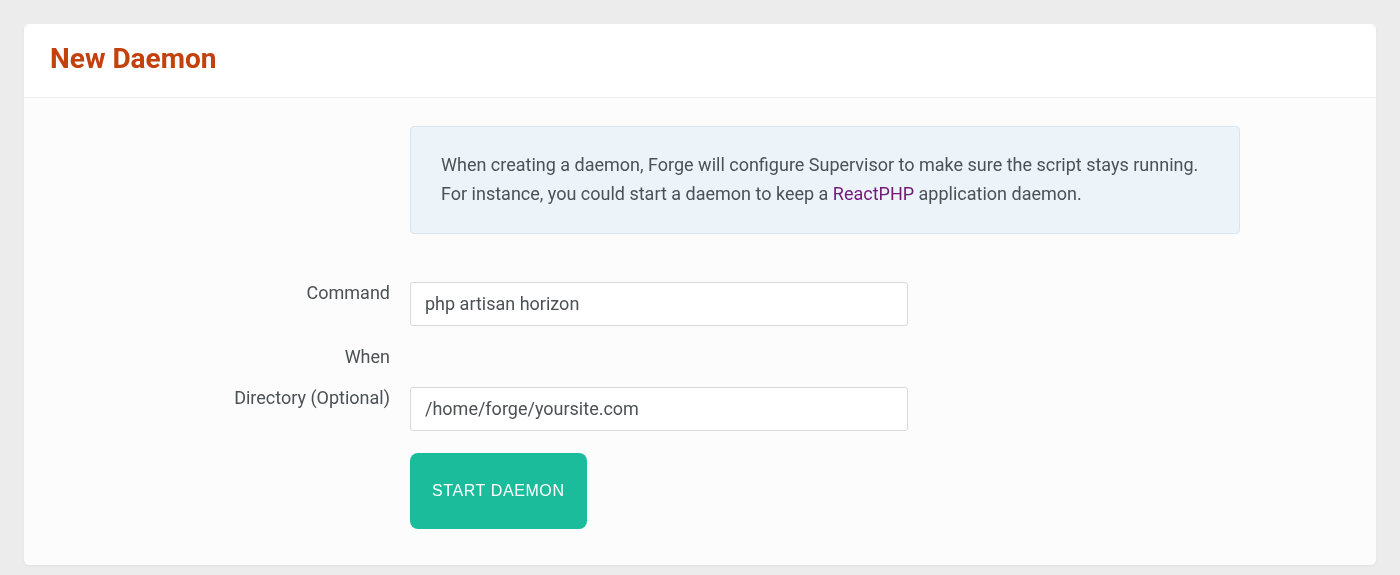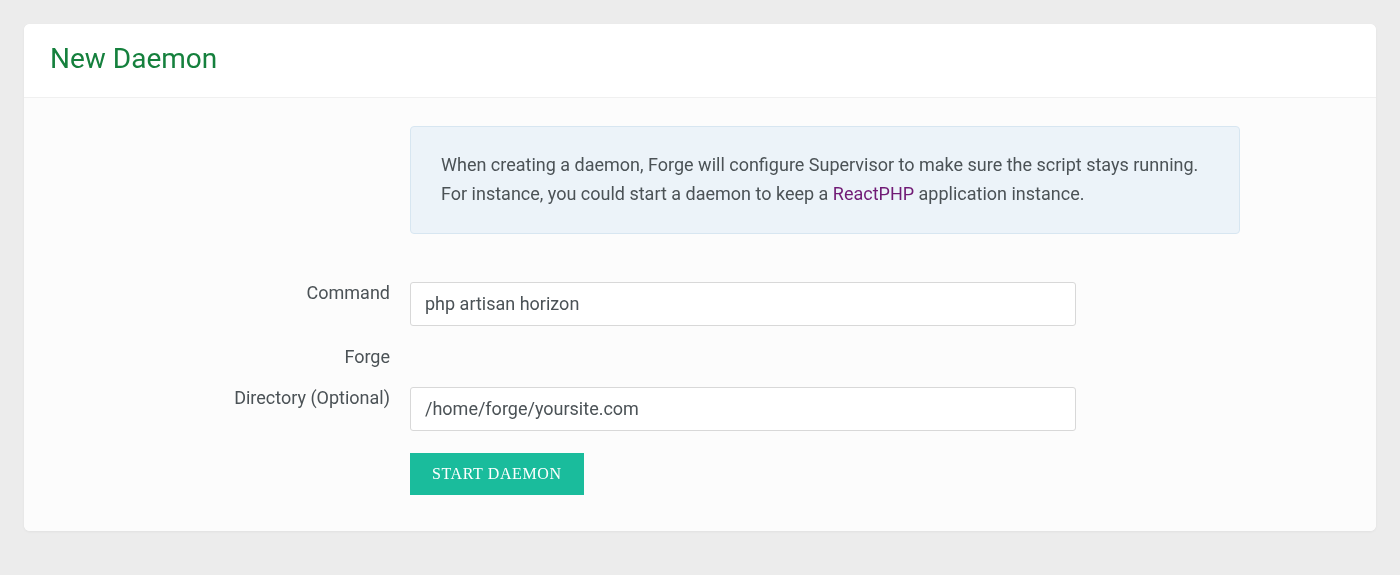--- a/index.html
+++ b/index.html
@@ -19,22 +19,22 @@
       box-shadow: 0 1px 3px rgba(0,0,0,0.05);
       overflow: hidden;
     }
     .panel-header {
       padding: 18px 26px 22px 26px;
       background: #fff;
       border-bottom: 1px solid #f0f0f0;
     }
     .panel-title {
       font-size: 28px;
-      font-weight: 400;
-      color: #15803d;
+      font-weight: 700;
+      color: #c2410c;
     }
     .panel-body {
       background: #fcfcfc;
       padding: 28px 26px 36px 26px;
     }
     .info-box {
       margin-left: 360px;
       margin-right: 110px;
       background: #ecf3f9;
       border: 1px solid #d7e6f1;
@@ -56,66 +56,66 @@
       margin-bottom: 20px;
     }
     .form-label {
       width: 360px;
       text-align: right;
       padding-right: 20px;
       font-size: 18px;
       color: #4b5256;
     }
     .form-control {
-      width: 666px;
+      width: 498px;
       height: 44px;
       border: 1px solid #d8d8d8;
       border-radius: 3px;
       padding: 0 14px;
       font-size: 18px;
       color: #4b5256;
       background: #fff;
       font-family: inherit;
     }
     .btn-row {
       margin-left: 360px;
       margin-top: 22px;
     }
     .btn-primary {
       background: #1abc9c;
       color: #fff;
       border: none;
-      border-radius: 0;
-      padding: 12px 22px;
+      border-radius: 8px;
+      padding: 29px 22px;
       font-size: 16px;
       letter-spacing: 0.6px;
       cursor: pointer;
-      font-family: Liberation Serif, serif;
+      font-family: Liberation Sans, sans-serif;
     }
   </style>
 </head>
 <body>
 
 <div class="panel">
   <div class="panel-header">
     <h1 class="panel-title">New Daemon</h1>
   </div>
   <div class="panel-body">
     <div class="info-box">
-      <span>When creating a daemon, Forge will configure Supervisor to make sure the script stays running. For instance, you could start a daemon to keep a </span><a href="#">ReactPHP</a><span> application instance.</span>
+      <span>When creating a daemon, Forge will configure Supervisor to make sure the script stays running. For instance, you could start a daemon to keep a </span><a href="#">ReactPHP</a><span> application daemon.</span>
     </div>
 
     <div class="form">
       <div class="form-row">
         <div class="form-label">Command</div>
         <input type="text" class="form-control" value="php artisan horizon" style="">
       </div>
 
       <div class="form-row">
-        <div class="form-label">Forge</div>
+        <div class="form-label">When</div>
       </div>
 
       <div class="form-row">
         <div class="form-label">Directory (Optional)</div>
         <input type="text" class="form-control" value="/home/forge/yoursite.com" style="">
       </div>
 
       <div class="btn-row">
         <button class="btn-primary">START DAEMON</button>
       </div>

